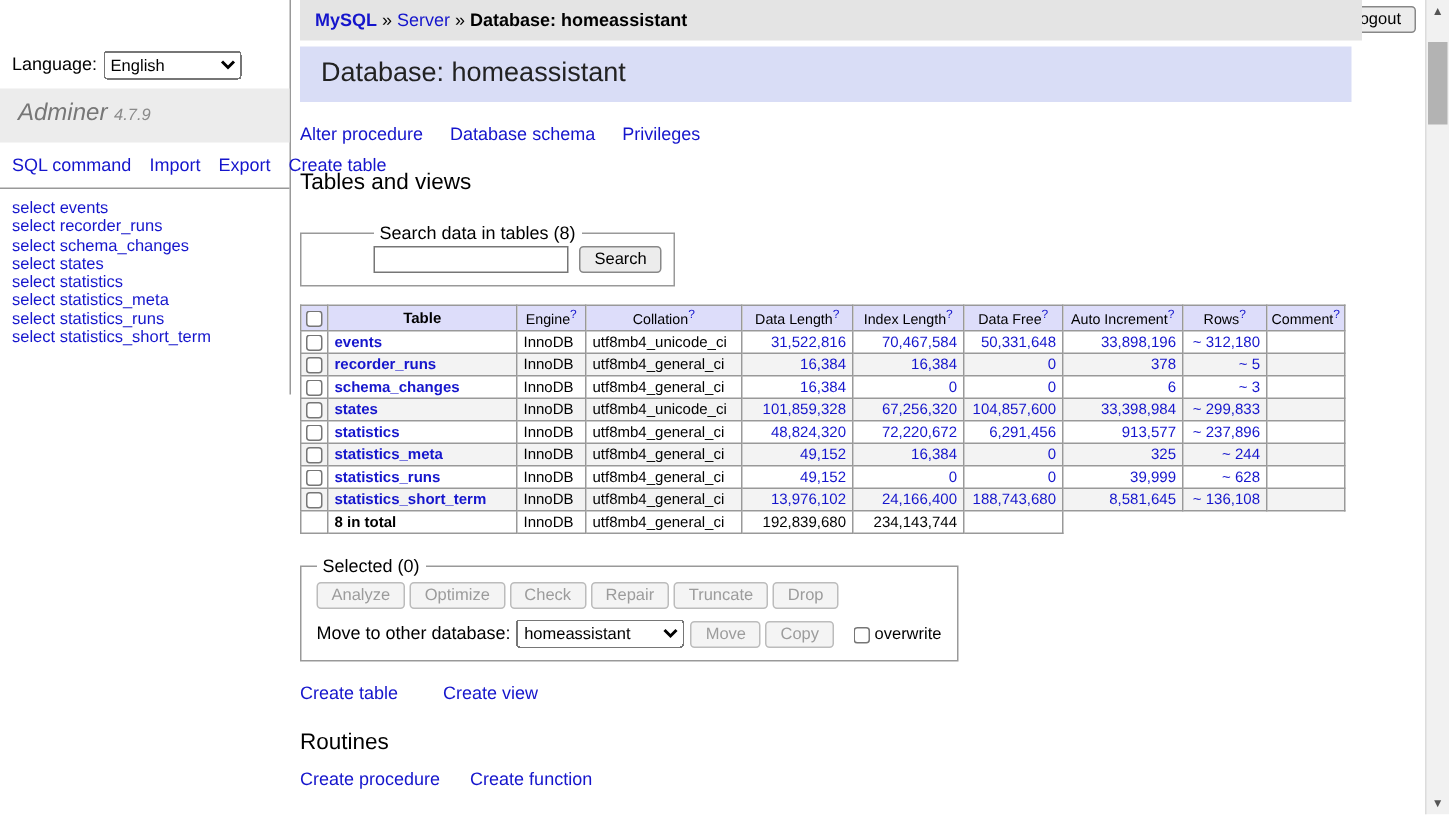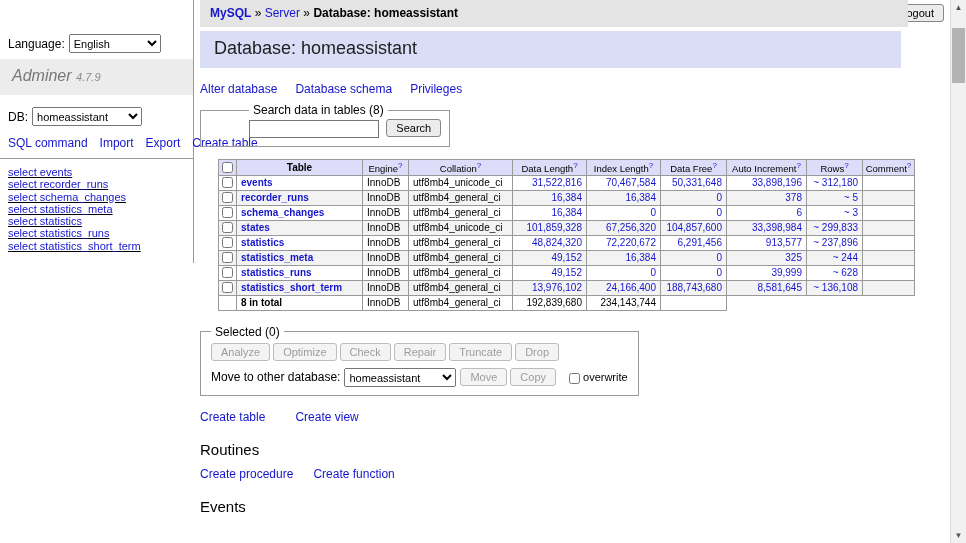--- a/index.html
+++ b/index.html
@@ -27,21 +27,21 @@
   .sidebar{position:absolute;left:0;top:0;width:194px;height:263px;border-right:1px solid #999;background:#fff;}
   .lang-row{padding:7px 8px 6px;white-space:nowrap;margin-top:27px;}
   .lang-row select{width:92px;margin-left:4px;}
   h1.logo{background:var(--logo-bg);padding:7px 12px 8px;font-size:16px;font-weight:normal;font-style:italic;color:#777;line-height:19px;}
   .logo .ver{font-size:11px;color:#8a8a8a;}
   .db-row{padding:12px 8px 2px;white-space:nowrap;}
   .db-row select{width:110px;margin-left:4px;}
   .side-actions{margin-top:8px;padding:0 8px;line-height:15px;}
   .side-actions a{margin-right:12px;white-space:nowrap;}
   .sidebar hr{border:0;border-top:1px solid #999;margin:7px 0;}
-  .side-tables{padding:0 8px;font-size:11px;text-decoration:underline;}
+  .side-tables{padding:0 8px;font-size:11px;}
   .side-tables a{display:block;line-height:12.3px;white-space:nowrap;}
 
   
   .logout-btn{position:absolute;top:4px;right:22px;}
   .scrollbar{position:absolute;right:0;top:0;width:16px;height:543px;background:#f1f1f1;border-left:1px solid #dcdcdc;}
   .sb-arrow{position:absolute;left:0;right:0;height:15px;font-size:8px;color:#555;text-align:center;line-height:15px;}
   .sb-arrow.up{top:0;}
   .sb-arrow.down{bottom:0;}
   .sb-thumb{position:absolute;top:28px;left:1px;right:1px;height:55px;background:#b3b3b3;}
 
@@ -49,24 +49,24 @@
   .main{position:absolute;left:200px;top:0;width:714px;}
   .breadcrumb{width:708px;background:var(--breadcrumb-bg);padding:6px 10px;line-height:15px;}
   .breadcrumb a:first-child{font-weight:bold;}
   .breadcrumb .cur{font-weight:bold;}
   .page-title{margin-top:4px;width:701px;background:var(--title-bar-bg);font-size:18px;font-weight:normal;color:#222;padding:8px 14px 10px;line-height:19px;}
   .db-links{margin-top:14px;line-height:15px;}
   .db-links a{margin-right:18px;}
   h3.section{font-size:15px;font-weight:normal;margin-top:16px;line-height:17px;}
   fieldset{border:1px solid #999;margin:0;padding:2px 8px 8px;display:inline-block;}
   legend{font-size:12px;padding:0 4px;}
-  .search-box{margin-top:6px;padding-left:48px;}
+  .search-box{margin-top:18px;padding-left:48px;}
   .search-box input[type=text]{width:130px;height:18px;border:1px solid #767676;font-size:11px;padding:1px 3px;margin-right:4px;vertical-align:middle;}
 
-  table.tables{border-collapse:collapse;margin-top:12px;table-layout:fixed;width:696px;font-size:10px;margin-left:18px;}
+  table.tables{border-collapse:collapse;margin-top:12px;table-layout:fixed;width:696px;font-size:10px;}
   .tables th,.tables td{border:1px solid #999;height:15px;white-space:nowrap;overflow:hidden;text-align:left;font-weight:normal;padding:1px 4px;}
   .tables thead th{background:var(--table-header-bg);text-align:center;font-size:9.5px;padding:1px 2px;}
   .tables thead th.col-table{font-weight:bold;font-size:10px;}
   .tables sup{color:var(--link);font-size:8px;cursor:pointer;}
   .tables tbody tr:nth-child(even) td{background:var(--row-alt-bg);}
   .tables .check{text-align:center;padding:0 1px;}
   .tables input[type=checkbox]{width:11px;height:11px;margin:1px;vertical-align:middle;}
   .tables td.name a{font-weight:bold;}
   .tables td.num{text-align:right;}
   .tables tfoot td.name{font-weight:bold;}
@@ -89,50 +89,49 @@
 <body>
 
 <div class="sidebar">
   <div class="lang-row">
     <span>Language:</span><select><option>English</option></select>
   </div>
   <h1 class="logo">
     <span>Adminer</span>
     <span class="ver">4.7.9</span>
   </h1>
-  <div class="db-row">
-    <span>DB:</span><select><option>homeassistant</option></select>
-  </div>
   <p class="side-actions" id="sidebar-actions"><a>SQL command</a><a>Import</a><a>Export</a><a>Create table</a></p>
   <hr>
   <div class="side-tables" id="sidebar-tables">
       <a>select events</a>
       <a>select recorder_runs</a>
       <a>select schema_changes</a>
+      <a>select states</a>
+      <a>select statistics</a>
       <a>select statistics_meta</a>
-      <a>select statistics</a>
       <a>select statistics_runs</a>
       <a>select statistics_short_term</a>
     </div>
 </div>
 
 <button class="logout-btn">Logout</button>
 <div class="scrollbar">
   <div class="sb-arrow up">▲</div>
   <div class="sb-thumb"></div>
   <div class="sb-arrow down">▼</div>
 </div>
 
 <div class="main">
   <div class="breadcrumb" id="breadcrumb"><a>MySQL</a><span> » </span><a>Server</a><span> » </span><span class="cur">Database: homeassistant</span></div>
 
   <h2 class="page-title">Database: homeassistant</h2>
 
-  <p class="db-links" id="db-links"><a>Alter database</a><a>Database schema</a><a>Privileges</a></p>
-
+  <p class="db-links" id="db-links"><a>Alter procedure</a><a>Database schema</a><a>Privileges</a></p>
+
+  <h3 class="section">Tables and views</h3>
 
   <fieldset class="search-box">
     <legend>Search data in tables (8)</legend>
     <input type="text" value="" style="">
     <button>Search</button>
   </fieldset>
 
   <table class="tables">
     <colgroup>
       <col style="width:18px">

